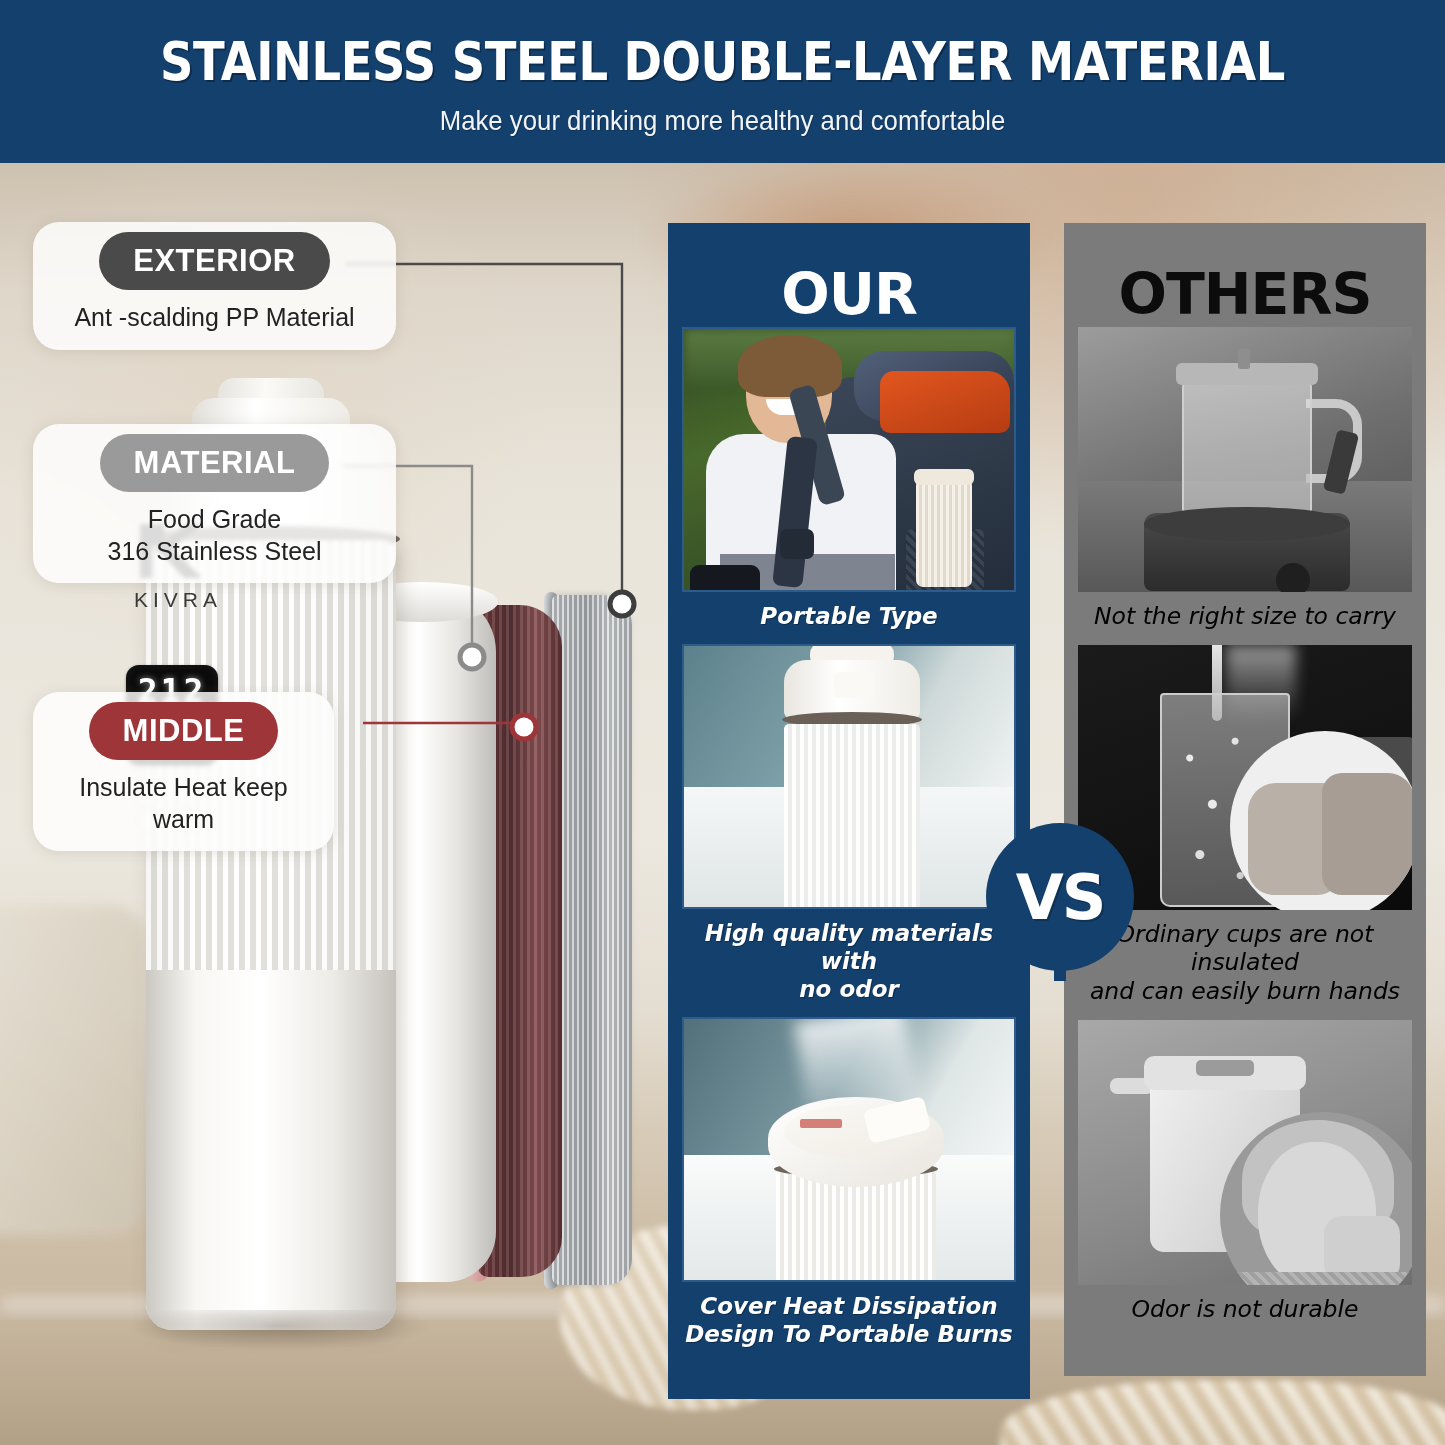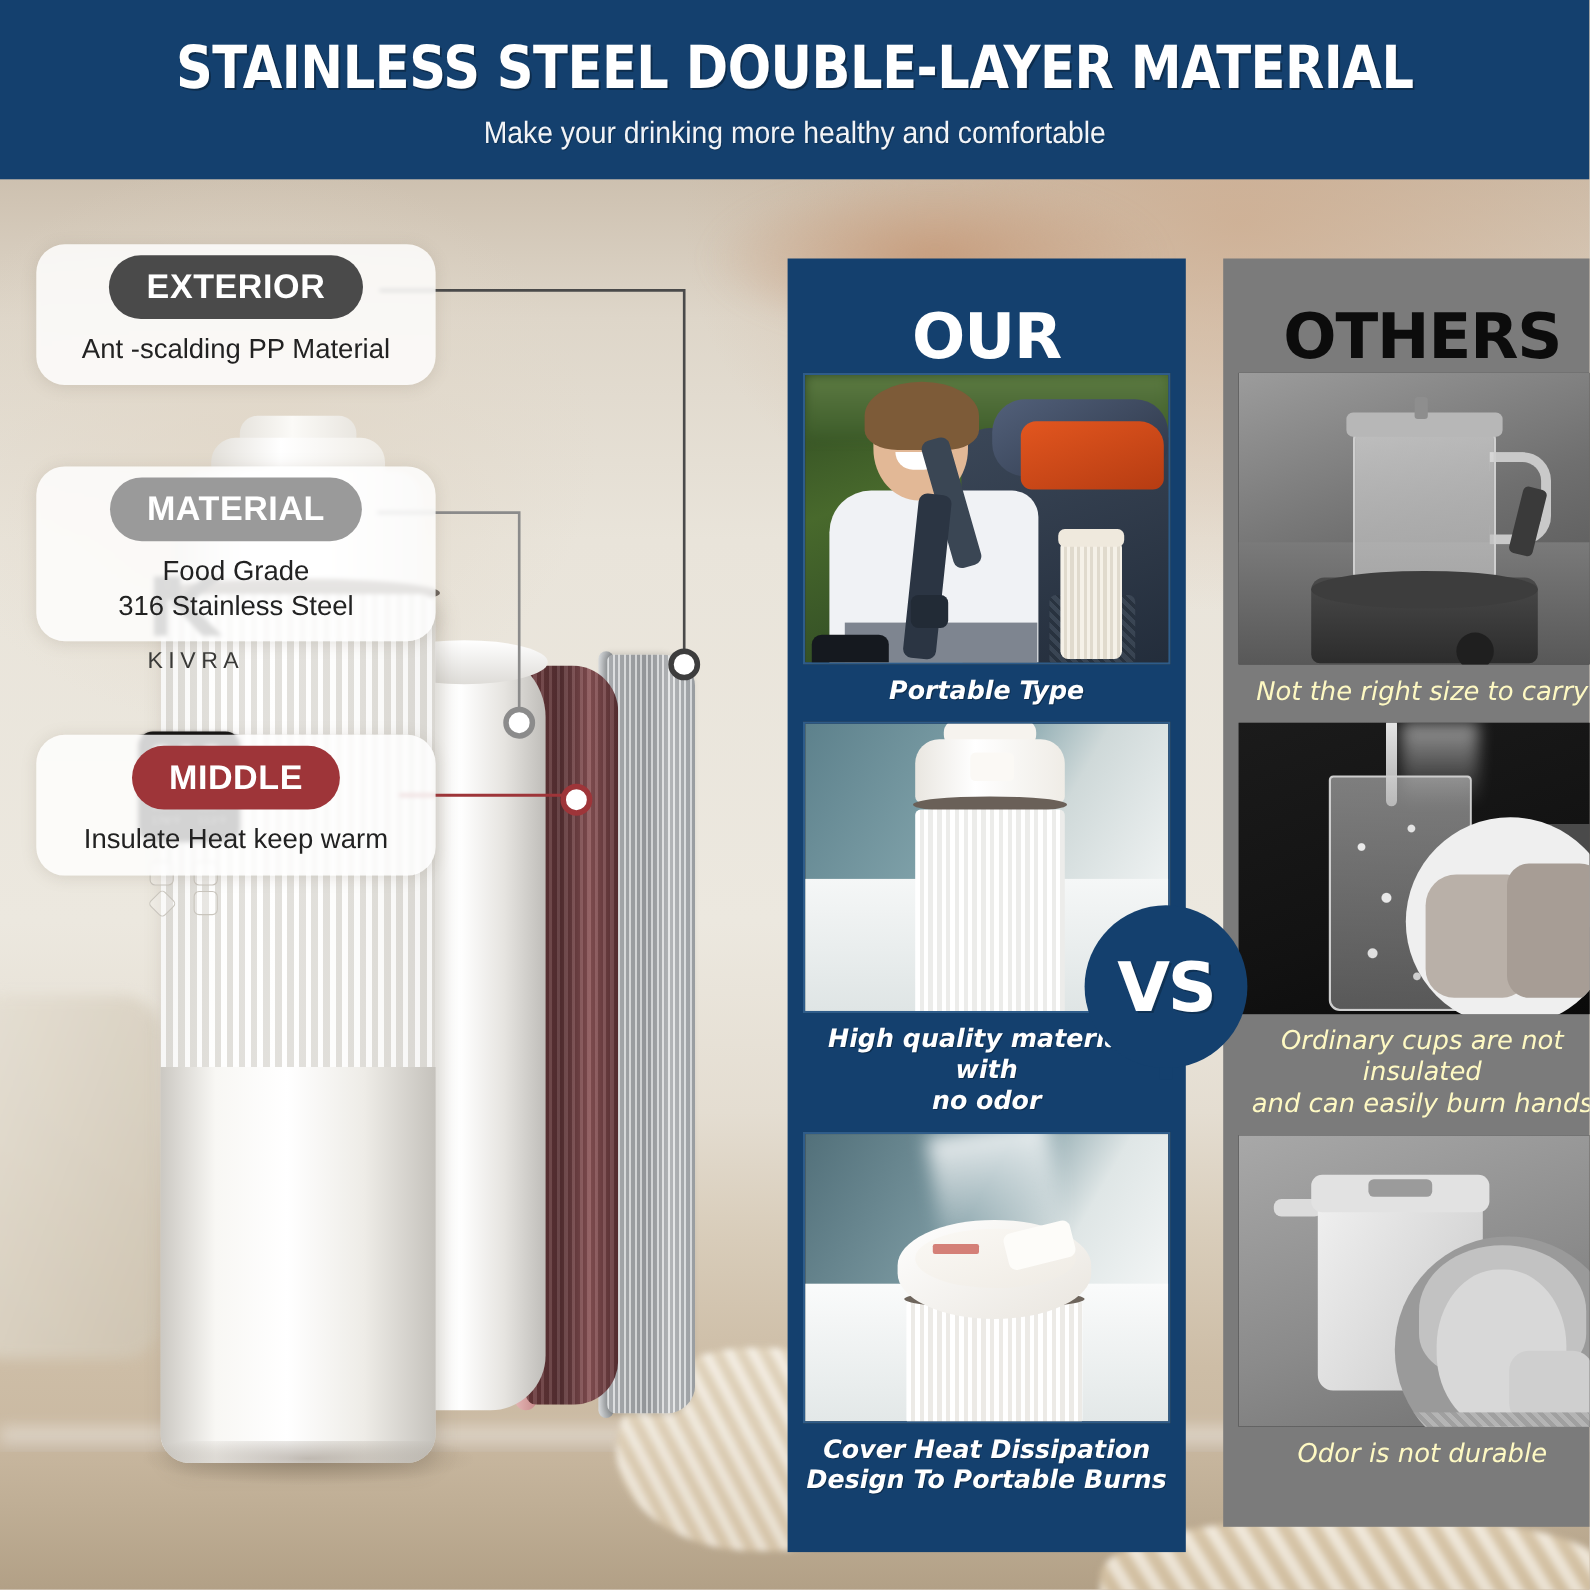--- a/index.html
+++ b/index.html
@@ -94,21 +94,21 @@
     font-size:31px;
     width:max-content;
   }
   .callout .desc {
     text-align:center; color:#222;
     font-size:25px; line-height:1.26; margin-top:12px;
     white-space:pre-line;
   }
   #co-exterior { left:33px; top:222px; width:363px; }
   #co-interior { left:33px; top:424px; width:363px; }
-  #co-middle   { left:33px; top:668px; width:363px; }
+  #co-middle   { left:33px; top:692px; width:301px; }
 
   
   .lead { position:absolute; z-index:28; }
 
   
   #product { position:absolute; left:100px; top:470px; width:570px; height:860px; z-index:20; }
 
   .layer { position:absolute; }
 
   
@@ -224,21 +224,21 @@
   }
   #btns i {
     display:block; width:22px; height:22px;
     border:1.6px solid #c9c5bd; border-radius:5px;
     background:rgba(255,255,255,.25);
   }
   #btns i.dia { transform:rotate(45deg); border-radius:4px; width:19px; height:19px; margin:2px; }
 
   
   #cmp { position:absolute; left:668px; top:219px; width:760px; height:1195px; z-index:35; }
-  .col { position:absolute; top:16px; width:362px;margin-left:48px; }
+  .col { position:absolute; top:4px; width:362px; }
   #col-our   { left:0; background:#14406e; height:1176px; }
   #col-other { left:396px; background:#7b7b7b; height:1153px; }
   .col-title {
     text-align:center;
     font-family:"DejaVu Sans", sans-serif;
     font-weight:700; font-size:57px; letter-spacing:-1px;
     padding-top:38px;
   }
   #col-our .col-title { color:#fff; }
   #col-other .col-title { color:#0c0c0c; }
@@ -250,21 +250,21 @@
     background:#2b2b2b;
   }
   #col-our .photo { border:2px solid #2e5c8a; }
   .cap {
     text-align:center; padding:10px 12px 14px;
     font-family:"DejaVu Sans", sans-serif;
     font-weight:700; font-size:23px; line-height:1.22;
     white-space:pre-line;
   }
   #col-our .cap { color:#fff; text-shadow:1px 1px 0 rgba(0,0,0,.3); }
-  #col-other .cap { color:#fef9c3; font-weight:400; font-size:23.5px; }
+  #col-other .cap { color:#000000; font-weight:400; font-size:23.5px; }
 
   #vs {
     position:absolute; left:318px; top:604px;
     width:148px; height:148px; border-radius:50%;
     background:#14406e; z-index:60;
     display:flex; align-items:center; justify-content:center;
   }
   #vs span {
     color:#fff; font-family:"DejaVu Sans", sans-serif;
     font-weight:700; font-size:62px; letter-spacing:-2px;

